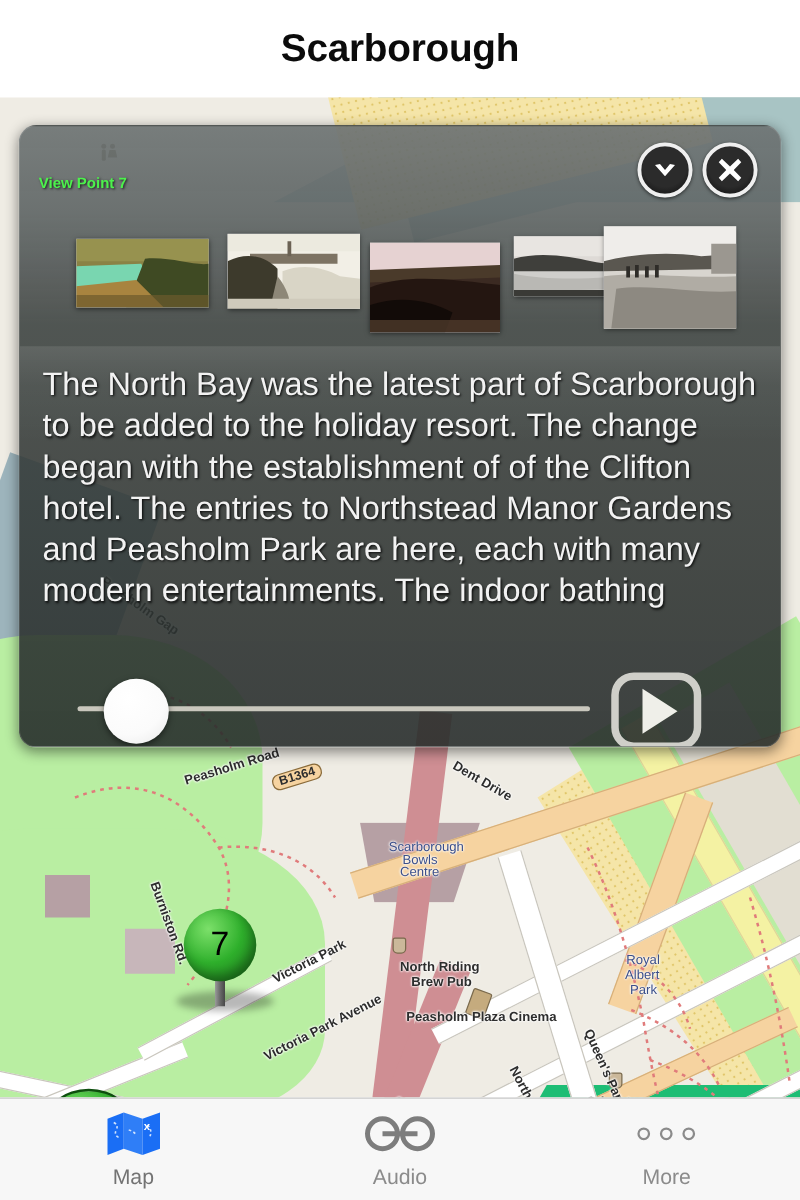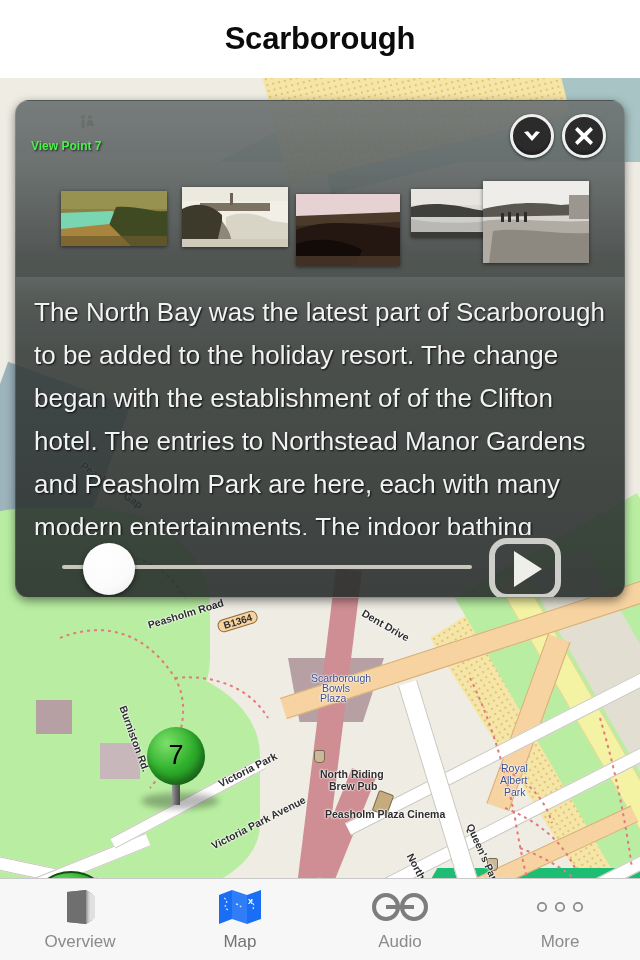--- a/index.html
+++ b/index.html
@@ -150,21 +150,21 @@
   .circBtn svg { display:block; }
 
   
   #thumbs { position:relative; height:100px; }
   .thumb { position:absolute; background:#ddd; box-shadow:0 1px 4px rgba(0,0,0,.55); overflow:hidden; }
 
   
   #bodyText {
     position:absolute; left:0; top:176px; width:610px; height:258px;
     padding:14px 18px 0 18px;
-    font-size:26px; line-height:43px; color:#f2f2f2;
+    font-size:26px; line-height:33px; color:#f2f2f2;
     text-shadow: 1px 1px 2px rgba(0,0,0,.85);
     overflow:hidden;
     background: linear-gradient(180deg, rgba(255,255,255,.10) 0%, rgba(255,255,255,.03) 12%, rgba(0,0,0,0) 30%);
   }
 
   
   #controls { position:absolute; left:0; top:434px; width:610px; height:64px; }
   #sliderTrack {
     position:absolute; left:46px; top:30px; width:410px; height:4px;
     background:#c9c7bd; border-radius:2px;
@@ -271,21 +271,21 @@
         <div class="mlabel " style="left: 470px; top: 740px; transform: rotate(66deg); transform-origin: 0px 50%; position: absolute;">Queen's Parade</div>
         <div class="mlabel " style="left: 320px; top: 690px; transform-origin: 0px 50%; position: absolute;">North Riding</div>
         <div class="mlabel " style="left: 329px; top: 702px; transform-origin: 0px 50%; position: absolute;">Brew Pub</div>
         <div class="mlabel " style="left: 325px; top: 730px; transform-origin: 0px 50%; position: absolute;">Peasholm Plaza Cinema</div>
         <div class="mlabel " style="left: 469px; top: 798px; transform-origin: 0px 50%; position: absolute;">Cricketers</div>
         <div class="mlabel blue" style="left: 501px; top: 684px; transform-origin: 0px 50%; position: absolute;">Royal</div>
         <div class="mlabel blue" style="left: 500px; top: 696px; transform-origin: 0px 50%; position: absolute;">Albert</div>
         <div class="mlabel blue" style="left: 504px; top: 708px; transform-origin: 0px 50%; position: absolute;">Park</div>
         <div class="mlabel blue" style="left: 311px; top: 594px; transform-origin: 0px 50%; position: absolute;">Scarborough</div>
         <div class="mlabel blue" style="left: 322px; top: 604px; transform-origin: 0px 50%; position: absolute;">Bowls</div>
-        <div class="mlabel blue" style="left: 320px; top: 614px; transform-origin: 0px 50%; position: absolute;">Plaza</div>
+        <div class="mlabel blue" style="left: 320px; top: 614px; transform-origin: 0px 50%; position: absolute;">Centre</div>
         <div class="mlabel " style="left: 363px; top: 528px; transform: rotate(30deg); transform-origin: 0px 50%; position: absolute;">Dent Drive</div>
         <div class="mlabel " style="left: 82px; top: 380px; transform: rotate(35deg); transform-origin: 0px 50%; position: absolute;">Peasholm Gap</div>
       </div>
 
     <div id="pin">
       <div class="shadow"></div>
       <div class="stick"></div>
       <div class="head">
         <span>7</span>
       </div>
@@ -380,32 +380,20 @@
       <div id="sliderTrack"></div>
       <div id="sliderKnob"></div>
       <div id="playBtn">
         <div class="tri"></div>
       </div>
     </div>
   </div>
 
   <div id="tabbar">
 
-    <div class="tab">
-      <div class="ticon">
-        <svg width="40" height="38" viewBox="0 0 40 38">
-          <path d="M7 4 L26 2 L32 6 L32 32 L26 36 L7 34 Z" fill="#757575"></path>
-          <path d="M26 2 L32 6 L32 32 L26 36 Z" fill="#9b9b9b"></path>
-          <path d="M7 4 L26 2 L26 36 L7 34 Z" fill="#6f6f6f"></path>
-          <path d="M27.5 3 L33.5 7 L33.5 31 L27.5 35 Z" fill="#c9c9c9"></path>
-          <path d="M29.5 4.5 L35 8 L35 30 L29.5 33.5 Z" fill="#e0e0e0"></path>
-        </svg>
-      </div>
-      <div class="tlabel">Overview</div>
-    </div>
 
 
     <div class="tab active">
       <div class="ticon">
         <svg width="46" height="38" viewBox="0 0 46 38">
           <path d="M2 7 L15 2 L15 31 L2 36 Z" fill="#1a6ef5"></path>
           <path d="M15 2 L30 7 L30 36 L15 31 Z" fill="#2f7ef7"></path>
           <path d="M30 7 L44 2 L44 31 L30 36 Z" fill="#1a6ef5"></path>
           <g fill="#cfe2fd">
             <path d="M7 10 q4 2 2 6 q-2 4 2 6" stroke="#cfe2fd" stroke-width="1.3" fill="none" stroke-dasharray="2 2"></path>

